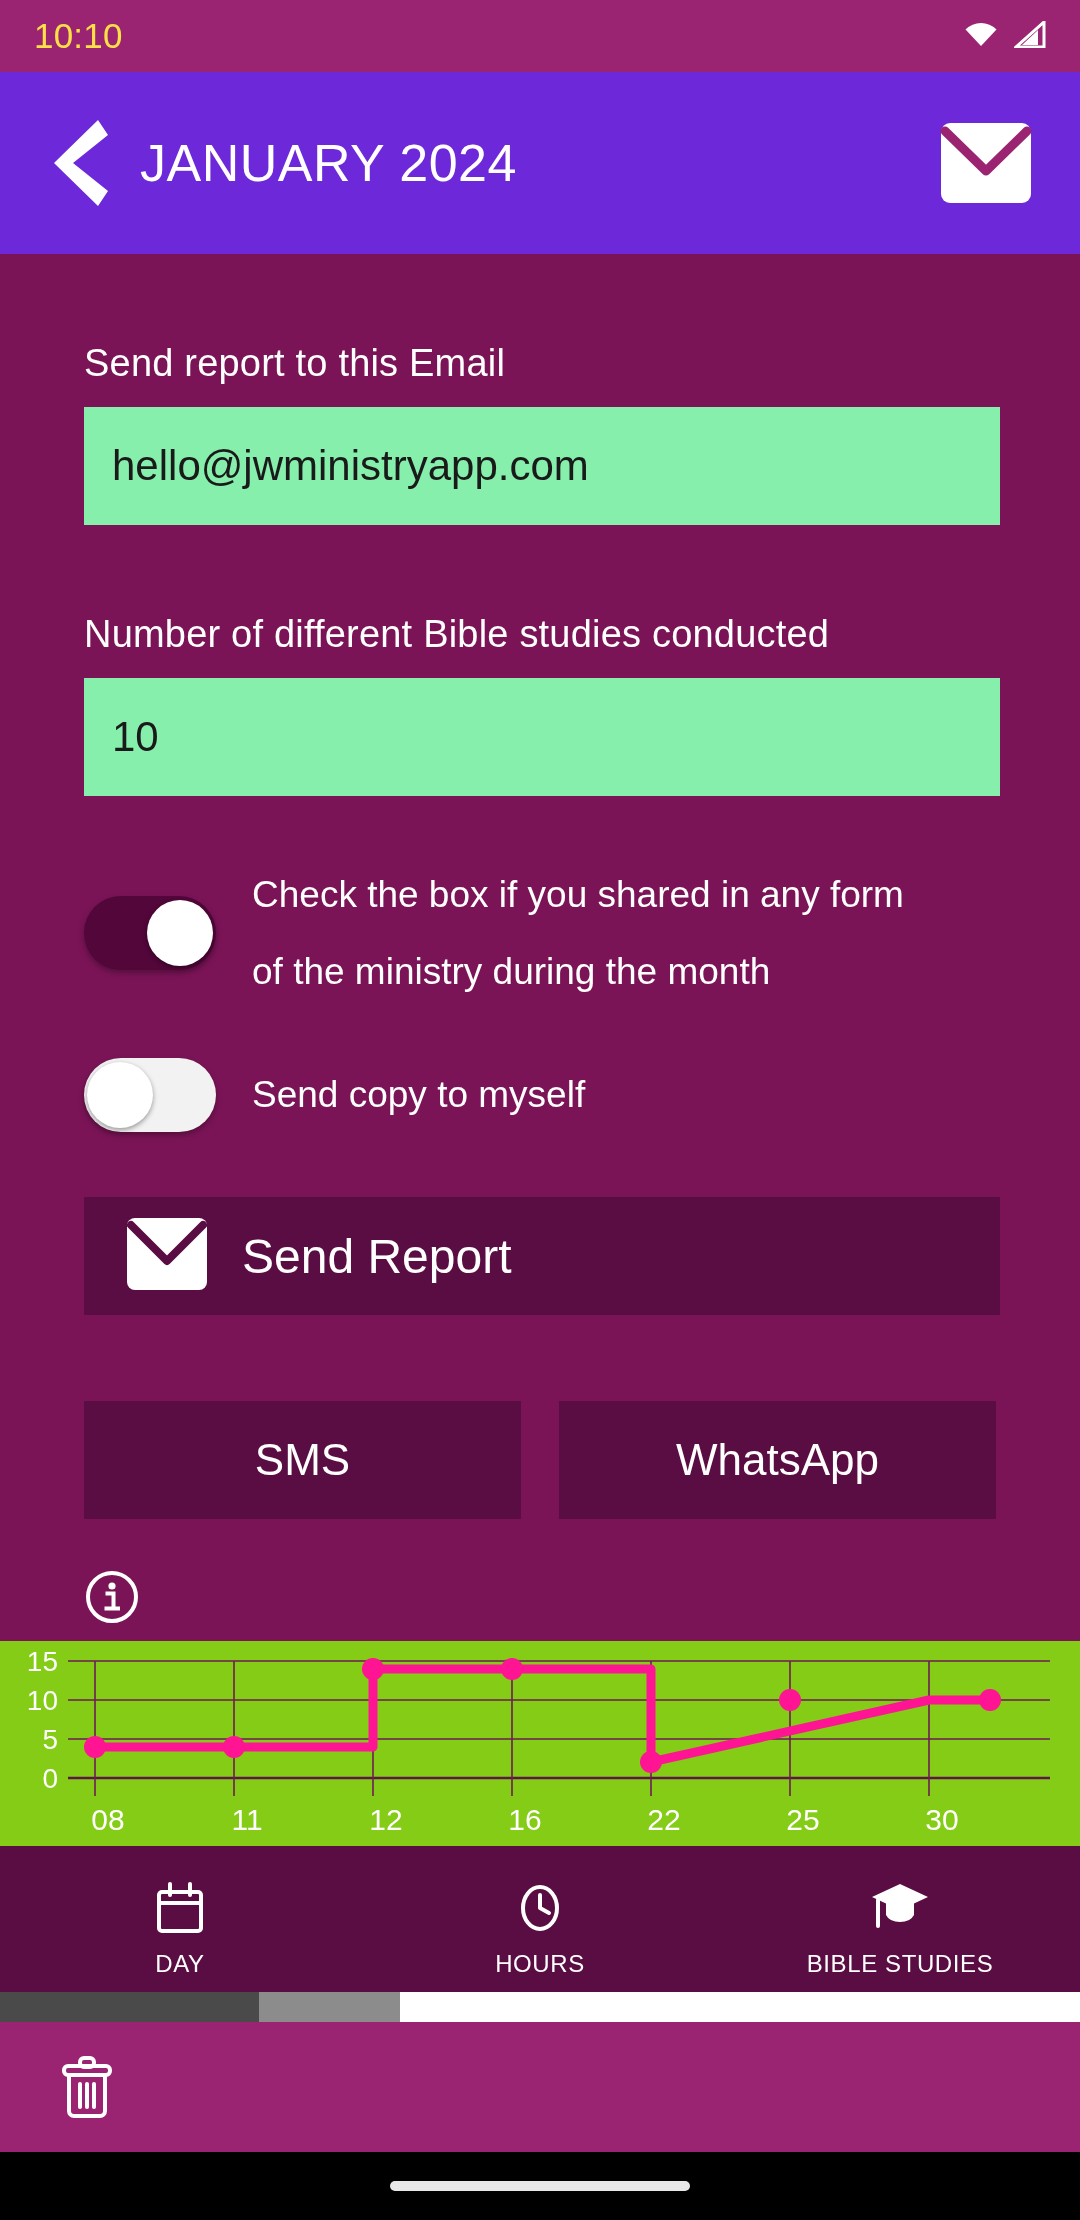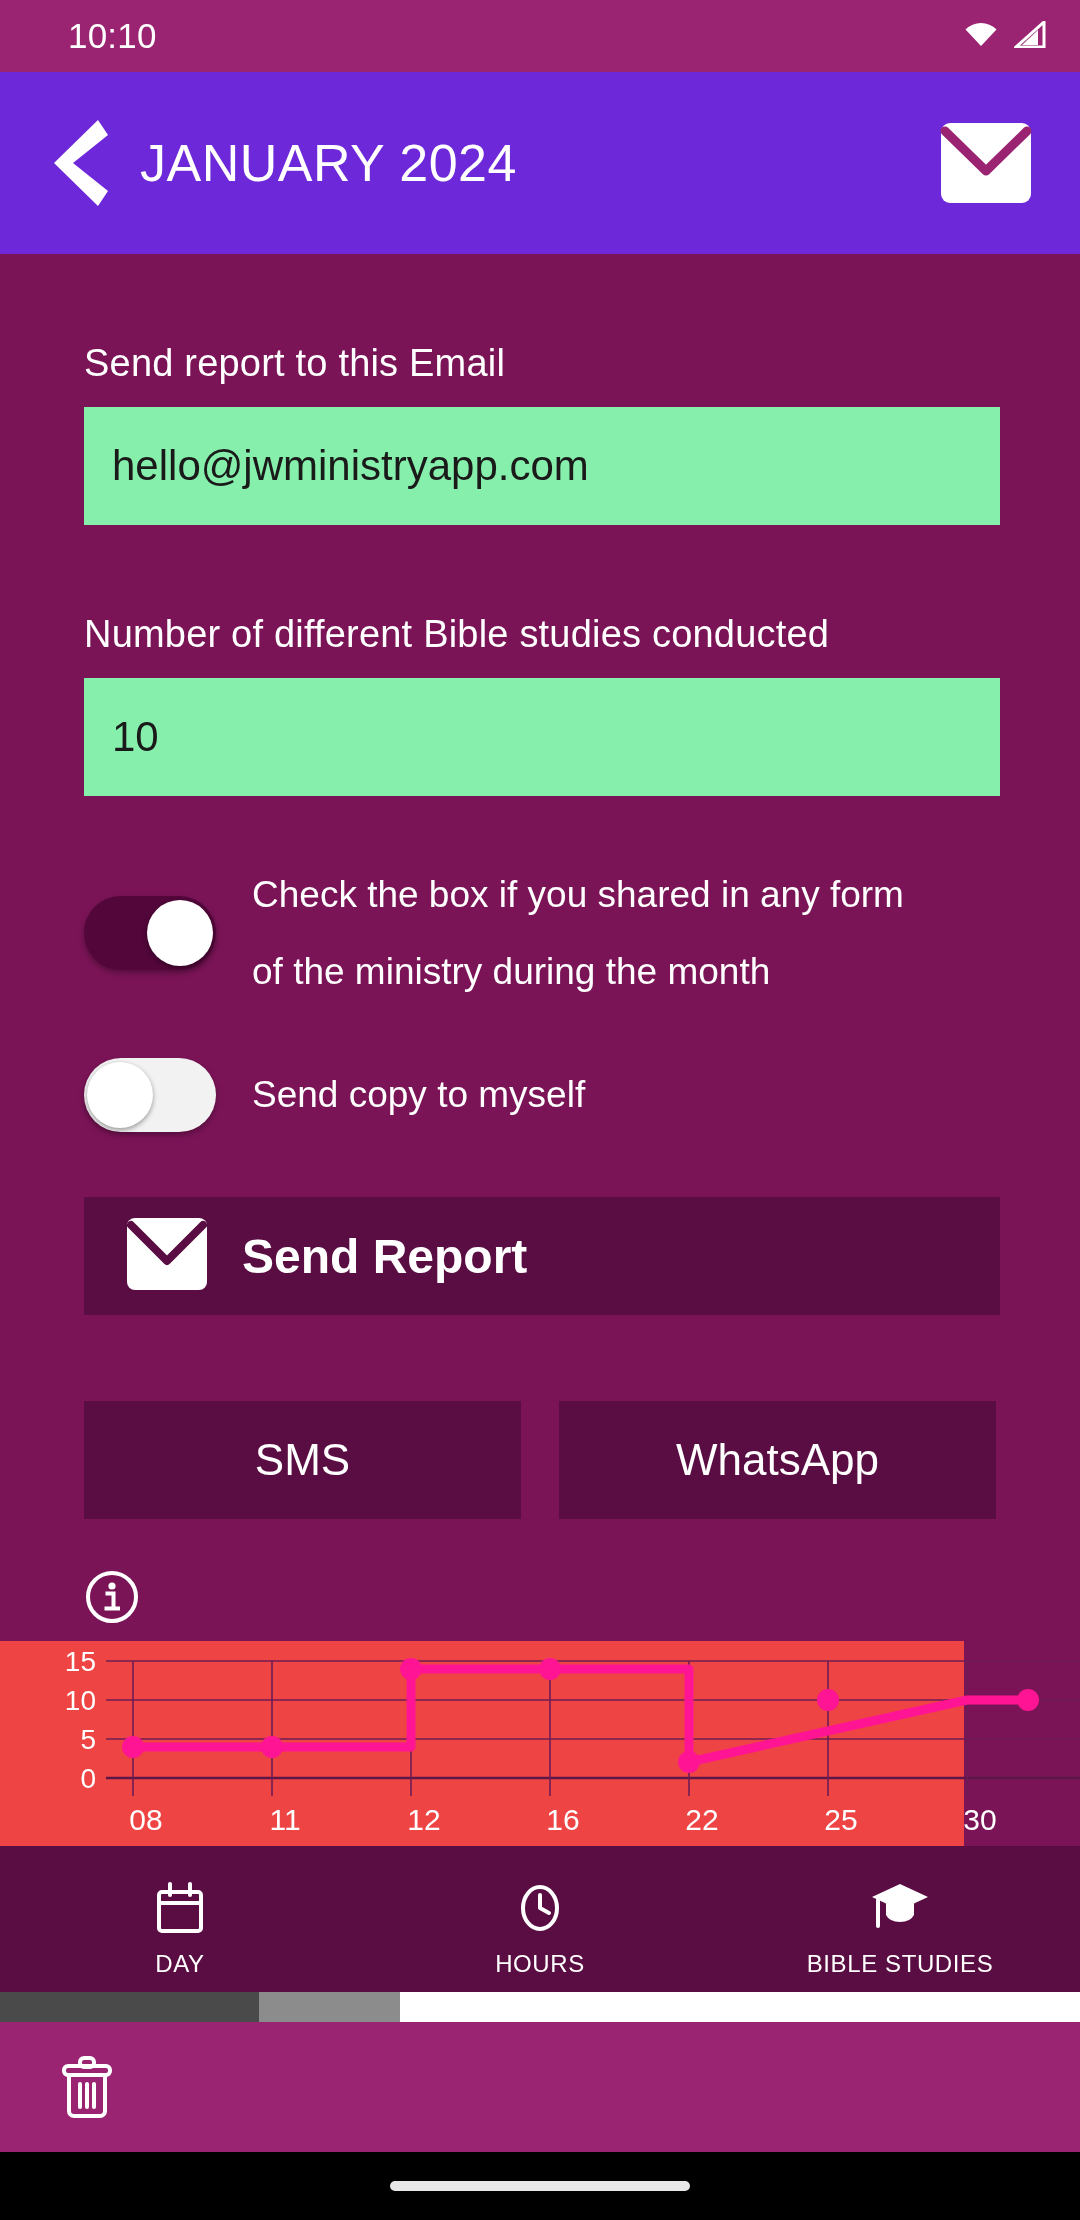--- a/index.html
+++ b/index.html
@@ -17,25 +17,24 @@
 
   
   .statusbar {
     position:absolute; top:0; left:0;
     width:1080px; height:72px;
     background:#9A2471;
     display:flex; align-items:center;
     padding:0 34px;
   }
   .status-time {
-    color:#ffffff;
+    color:#fde047;
     font-size:35px;
     font-weight:400;
     letter-spacing:.2px;
-    margin-left:34px;
   }
   .status-icons {
     margin-left:auto;
     display:flex; align-items:center; gap:16px;
   }
 
   
   .appbar {
     position:absolute; top:72px; left:0;
     width:1080px; height:182px;
@@ -131,21 +130,21 @@
     width:916px; height:118px;
     background:#5A0D42;
     margin-top:64px;
     display:flex; align-items:center;
     padding-left:42px;
     cursor:pointer;
   }
   .send-btn-label {
     color:#ffffff;
     font-size:48px;
-    font-weight:700;
+    font-weight:400;
     margin-left:34px;
   }
   .btn-row {
     display:flex;
     gap:38px;
     margin-top:46px;
   }
   .half-btn {
     width:439px; height:118px;
     background:#5A0D42;
@@ -159,23 +158,22 @@
   .info-btn {
     width:56px; height:56px;
     margin-top:50px;
     cursor:pointer;
   }
 
   
   .chart-panel {
     position:absolute;
     top:1641px; left:0;
-    width:964px; height:205px;
-    background:#ef4444;
-    padding-left:38px;
+    width:1080px; height:205px;
+    background:#84cc16;
   }
   .chart-svg { display:block; }
 
   
   .bottom-nav {
     position:absolute;
     top:1846px; left:0;
     width:1080px; height:146px;
     background:#5A0D42;
     display:flex;

